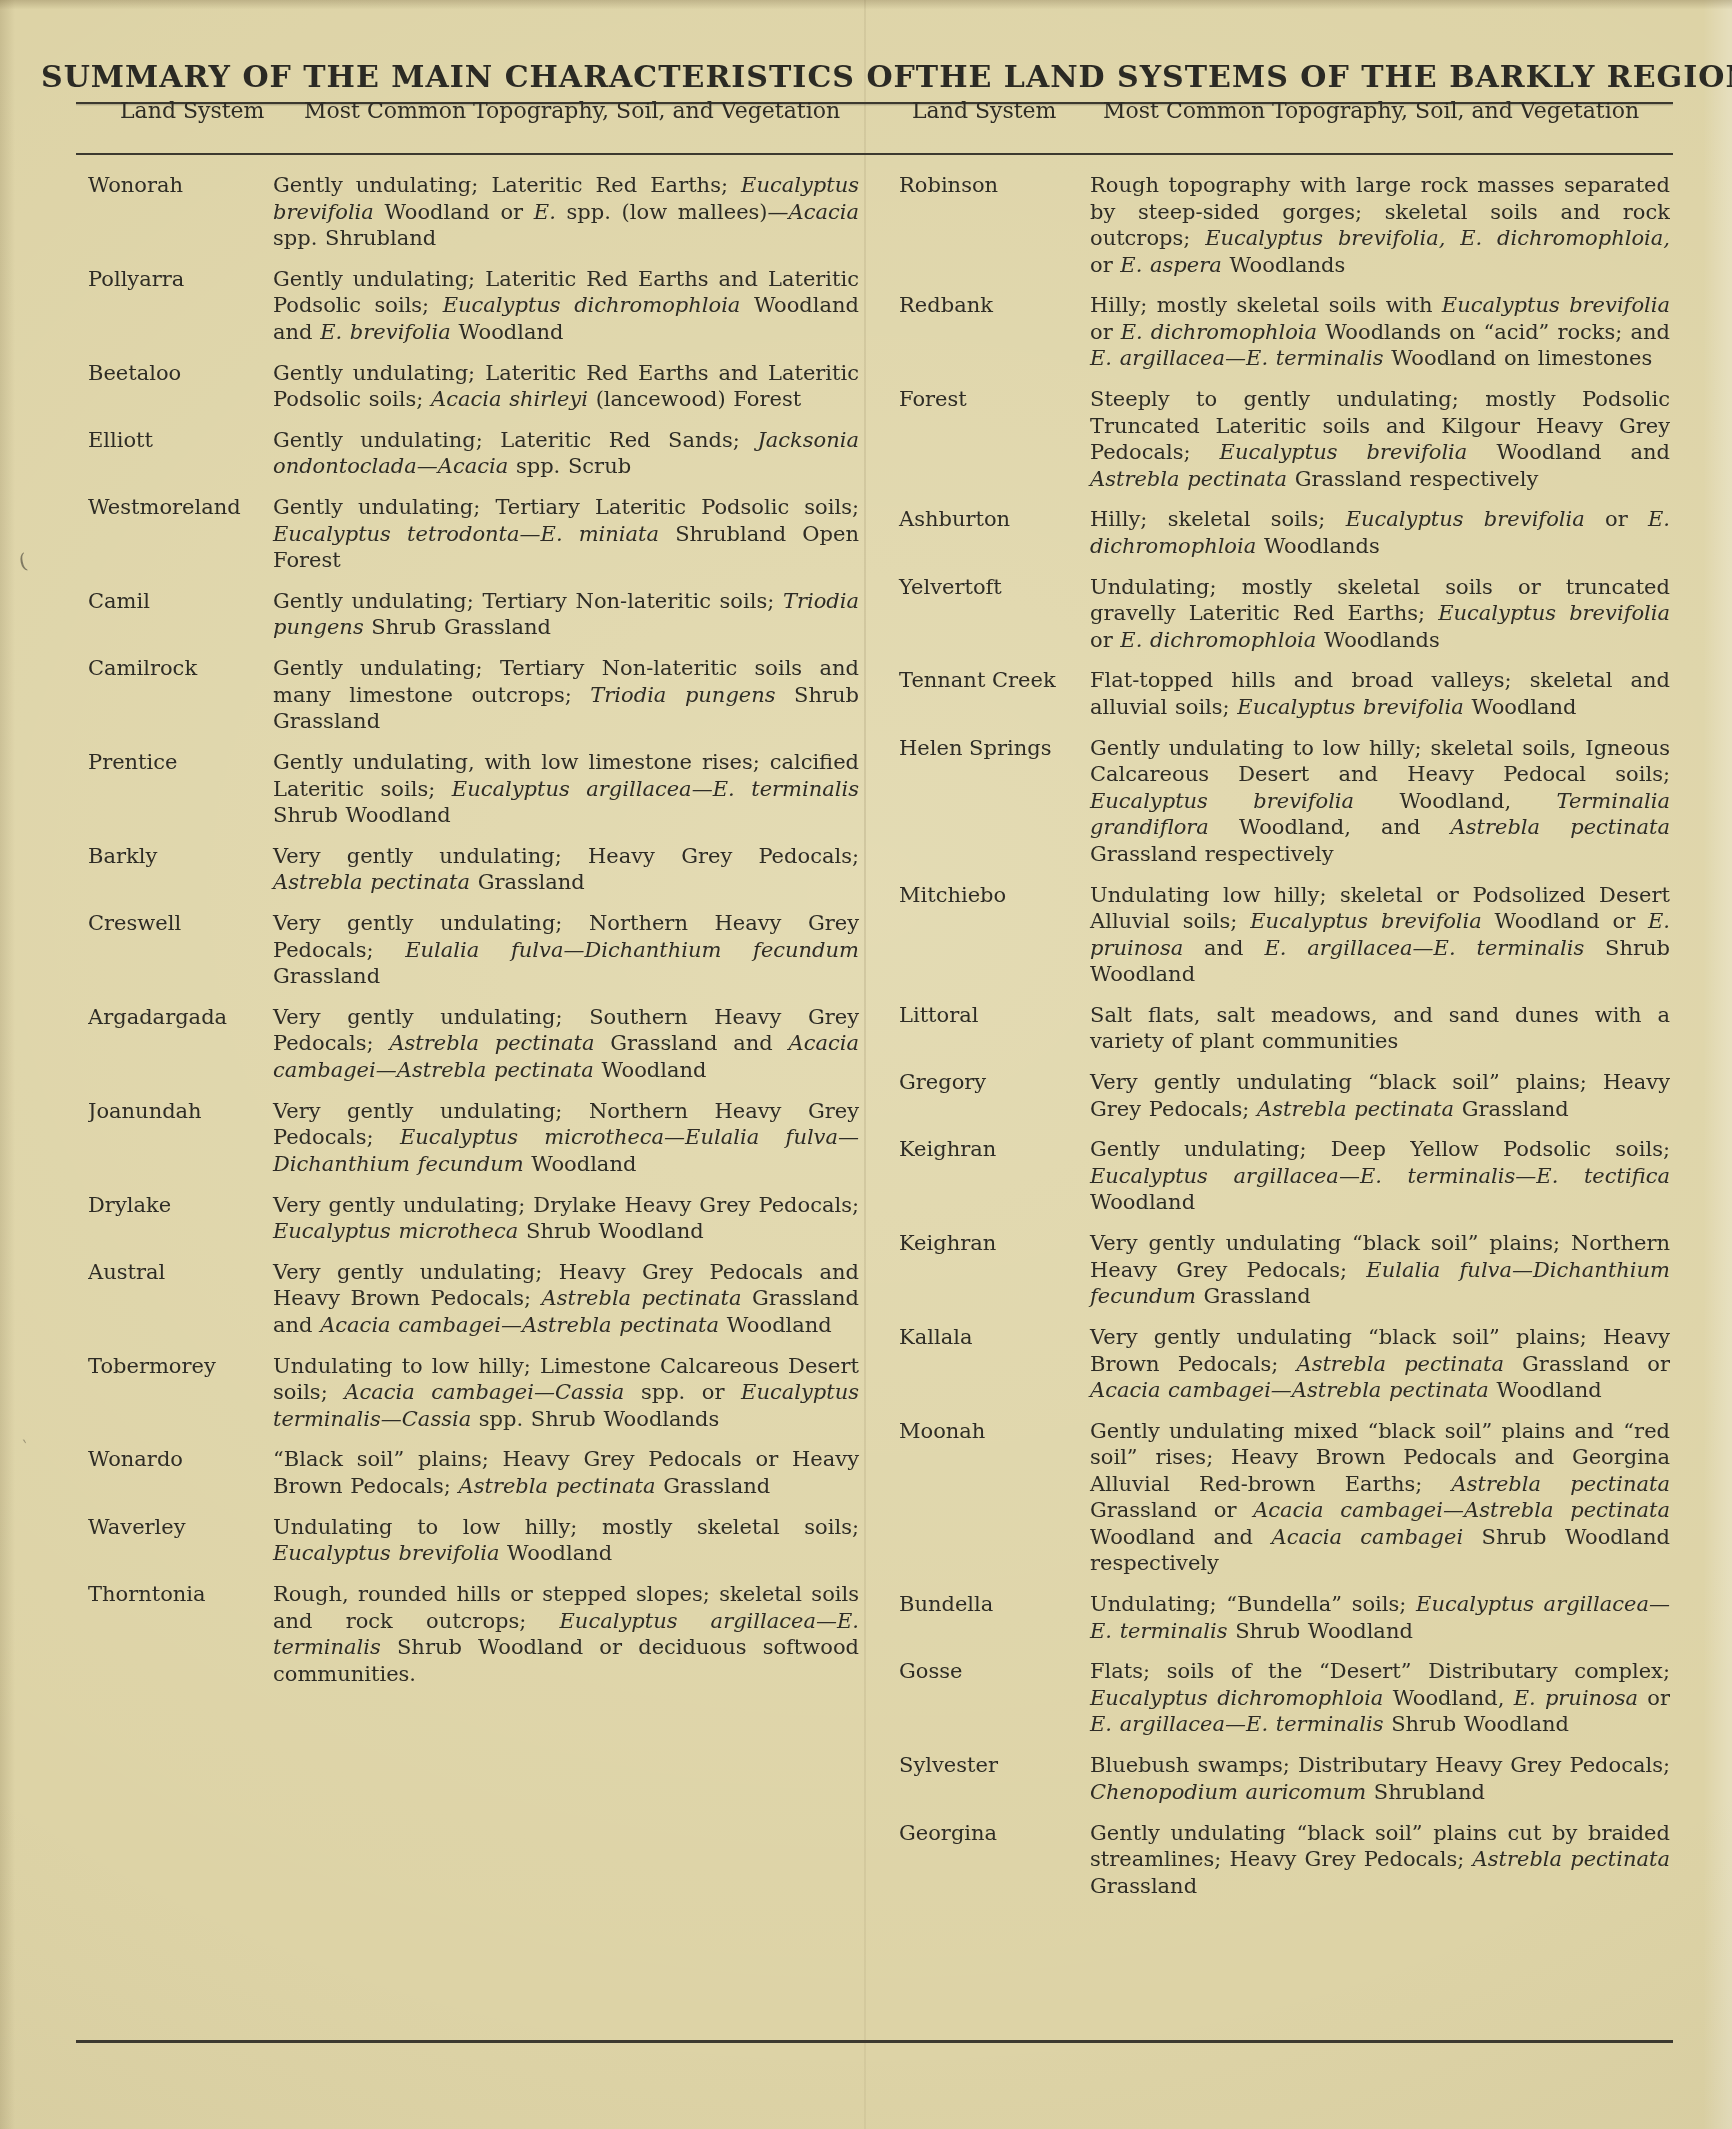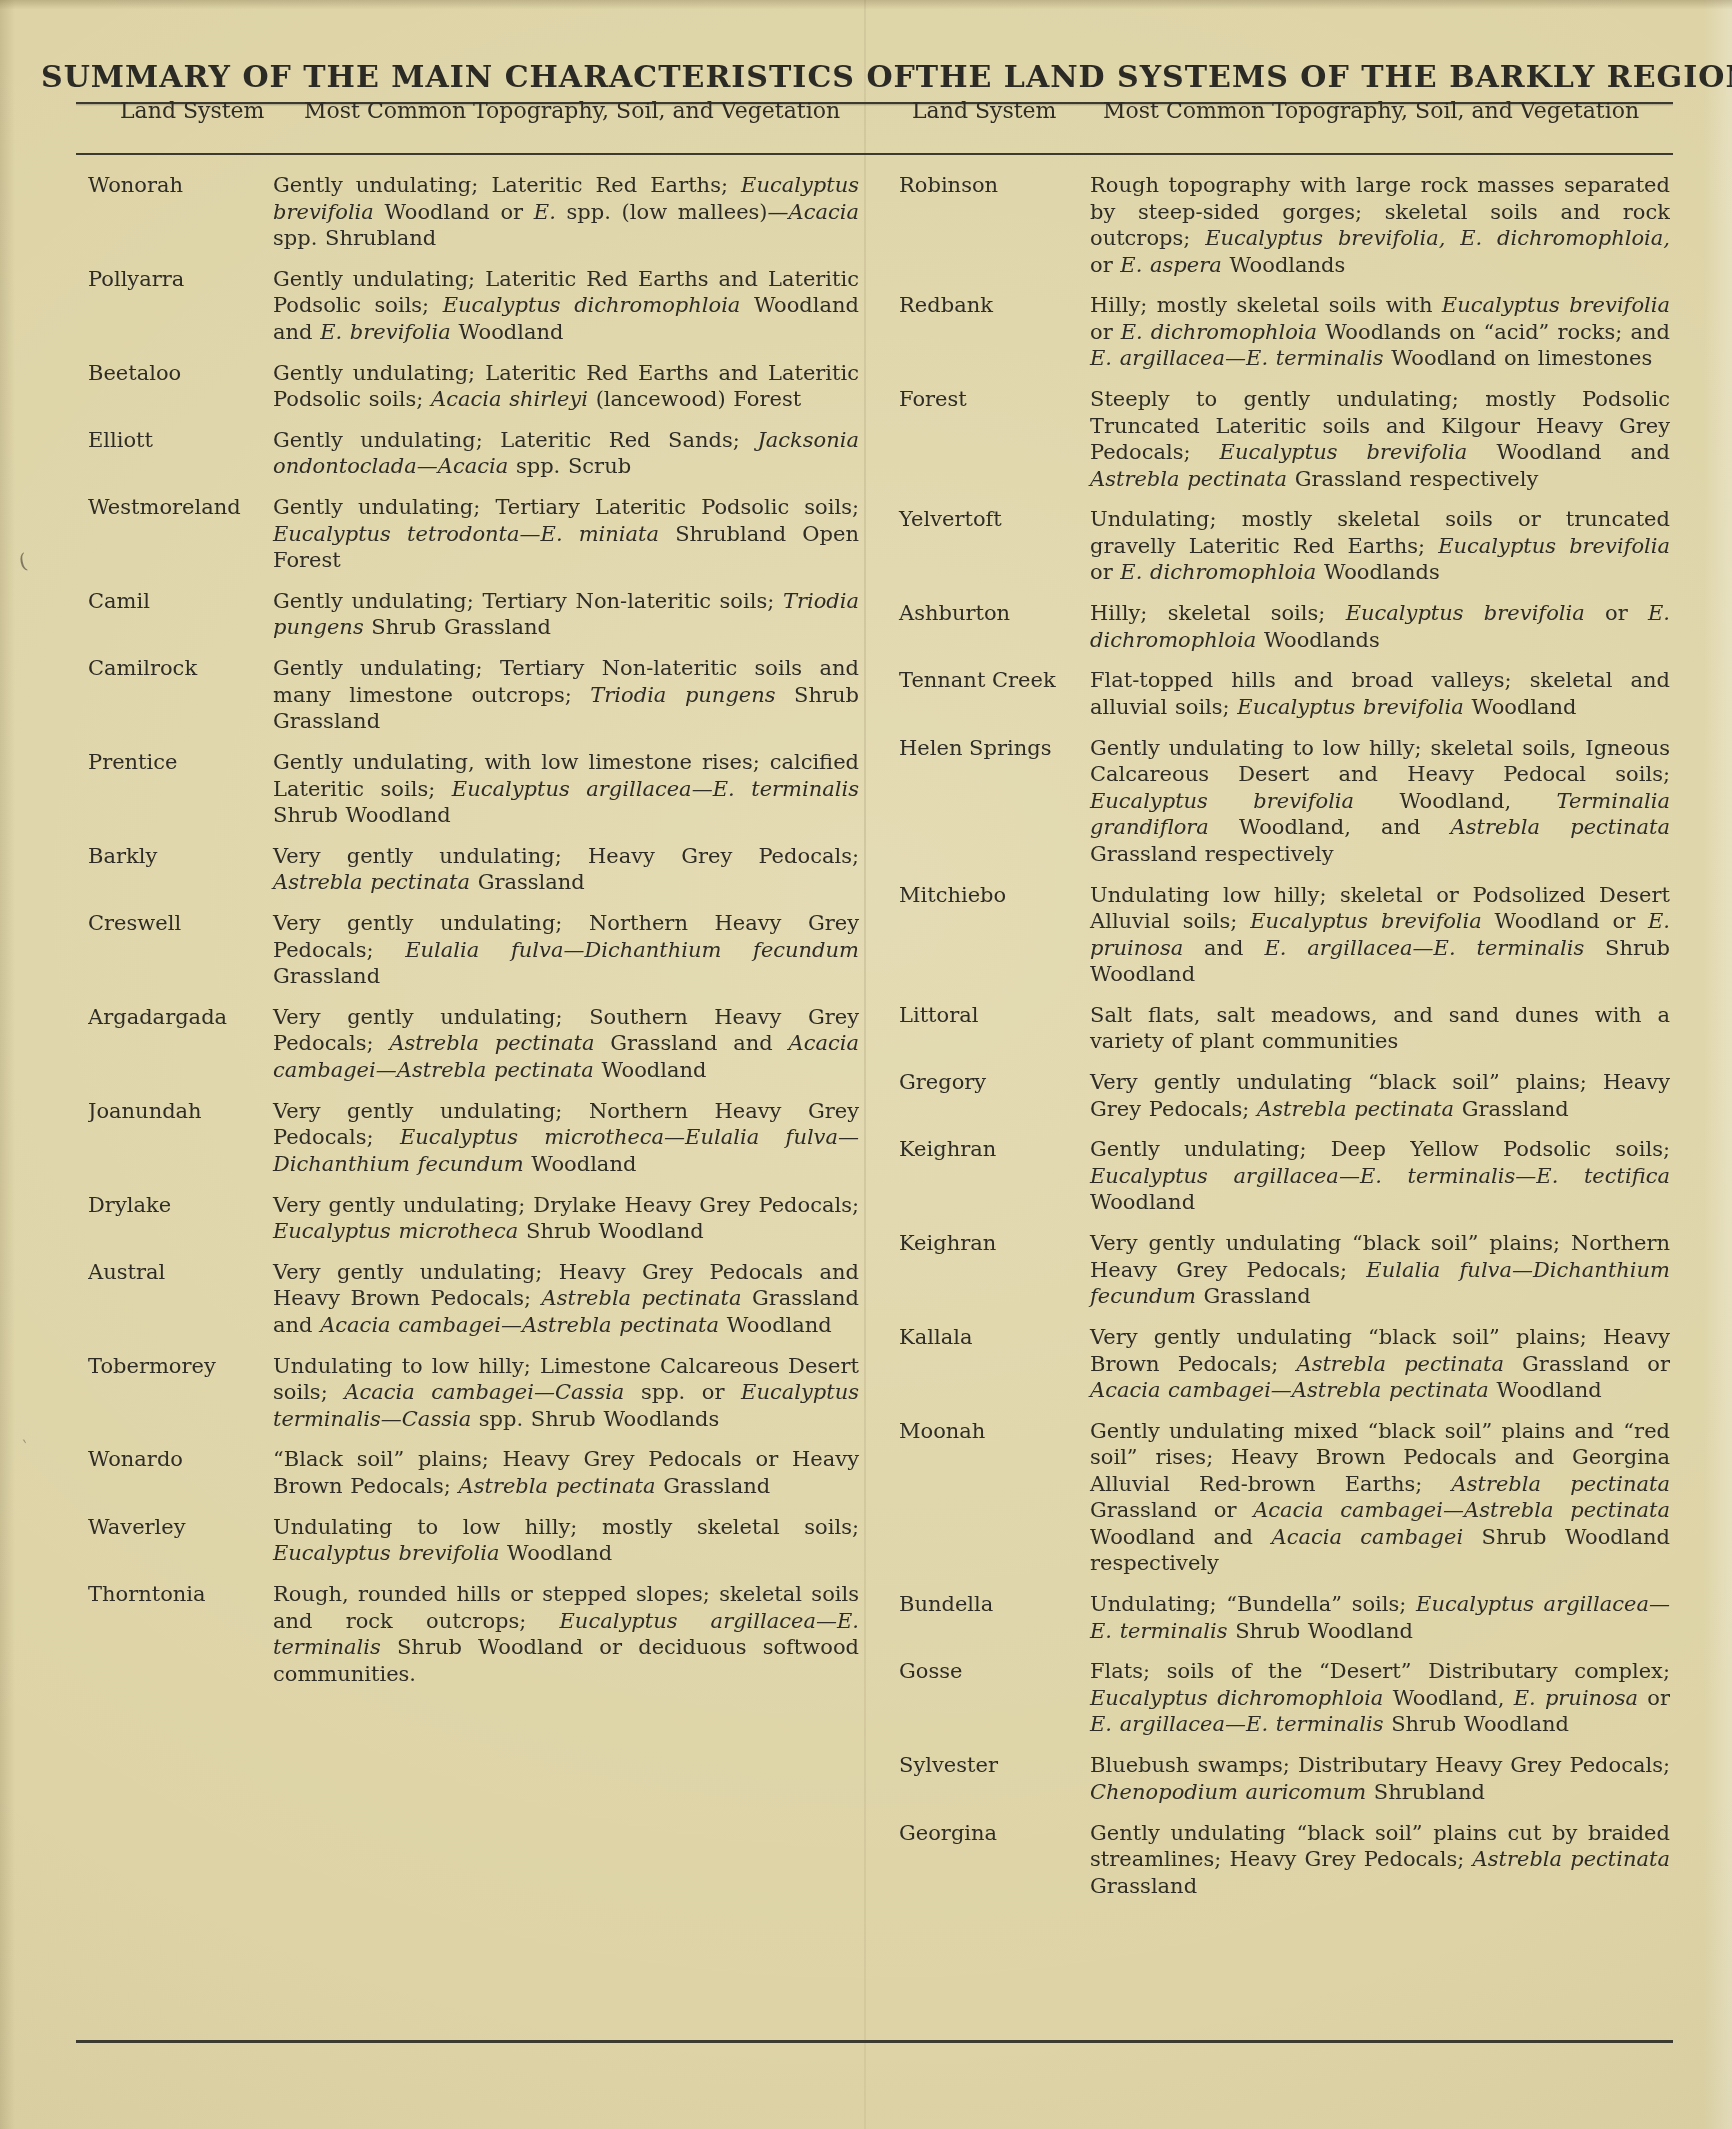--- a/index.html
+++ b/index.html
@@ -171,28 +171,28 @@
         </div>
         <div class="row">
           <div class="cell name">Redbank</div>
           <div class="cell desc">Hilly; mostly skeletal soils with <span class="it">Eucalyptus brevifolia</span> or <span class="it">E. dichromophloia</span> Woodlands on “acid” rocks; and <span class="it">E. argillacea—E. terminalis</span> Woodland on limestones</div>
         </div>
         <div class="row">
           <div class="cell name">Forest</div>
           <div class="cell desc">Steeply to gently undulating; mostly Podsolic Truncated Lateritic soils and Kilgour Heavy Grey Pedocals; <span class="it">Eucalyptus brevifolia</span> Woodland and <span class="it">Astrebla pectinata</span> Grassland respectively</div>
         </div>
         <div class="row">
+          <div class="cell name">Ashburton</div>
+          <div class="cell desc">Hilly; skeletal soils; <span class="it">Eucalyptus brevifolia</span> or <span class="it">E. dichromophloia</span> Woodlands</div>
+        </div>
+        <div class="row">
           <div class="cell name">Yelvertoft</div>
           <div class="cell desc">Undulating; mostly skeletal soils or truncated gravelly Lateritic Red Earths; <span class="it">Eucalyptus brevifolia</span> or <span class="it">E. dichromophloia</span> Woodlands</div>
         </div>
         <div class="row">
-          <div class="cell name">Ashburton</div>
-          <div class="cell desc">Hilly; skeletal soils; <span class="it">Eucalyptus brevifolia</span> or <span class="it">E. dichromophloia</span> Woodlands</div>
-        </div>
-        <div class="row">
           <div class="cell name">Tennant Creek</div>
           <div class="cell desc">Flat-topped hills and broad valleys; skeletal and alluvial soils; <span class="it">Eucalyptus brevifolia</span> Woodland</div>
         </div>
         <div class="row">
           <div class="cell name">Helen Springs</div>
           <div class="cell desc">Gently undulating to low hilly; skeletal soils, Igneous Calcareous Desert and Heavy Pedocal soils; <span class="it">Eucalyptus brevifolia</span> Woodland, <span class="it">Terminalia grandiflora</span> Woodland, and <span class="it">Astrebla pectinata</span> Grassland respectively</div>
         </div>
         <div class="row">
           <div class="cell name">Mitchiebo</div>
           <div class="cell desc">Undulating low hilly; skeletal or Podsolized Desert Alluvial soils; <span class="it">Eucalyptus brevifolia</span> Woodland or <span class="it">E. pruinosa</span> and <span class="it">E. argillacea—E. terminalis</span> Shrub Woodland</div>

